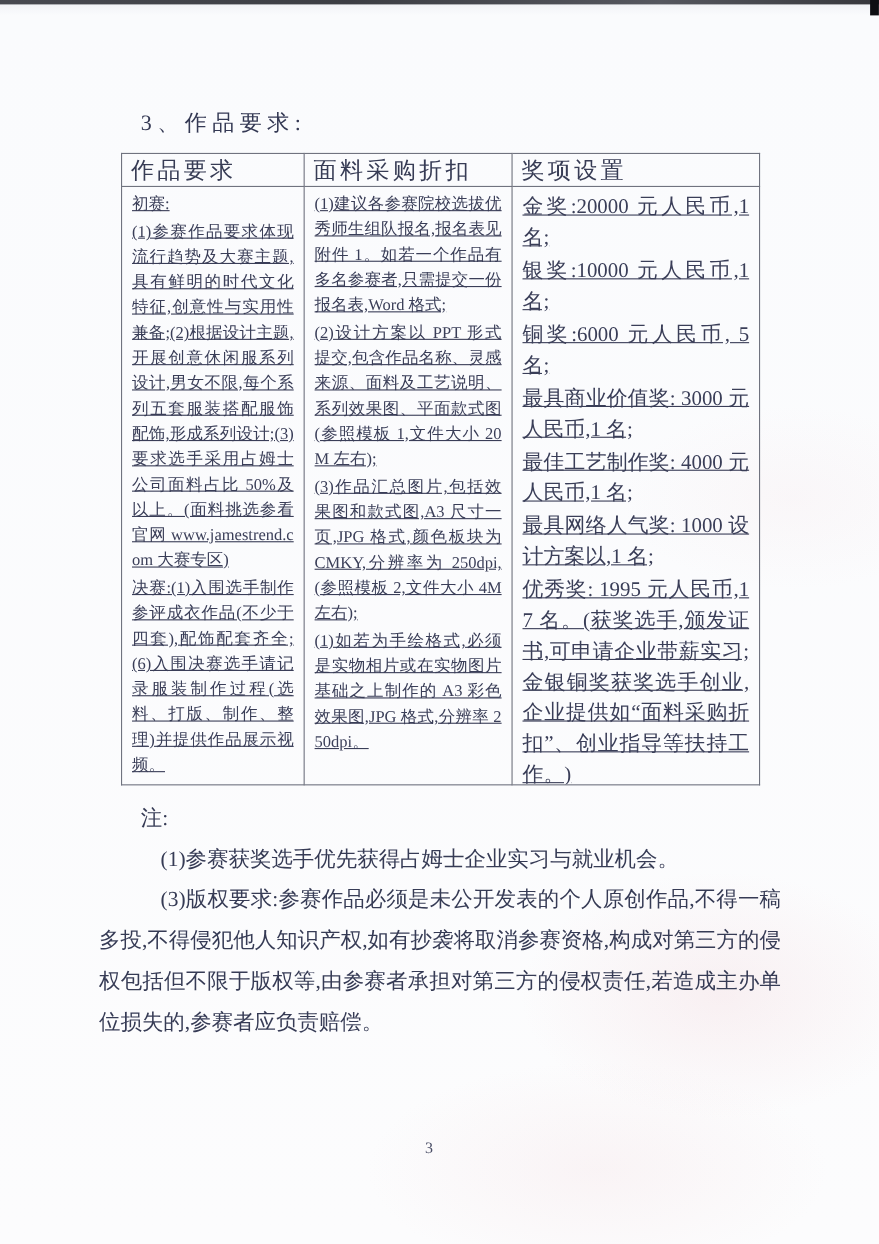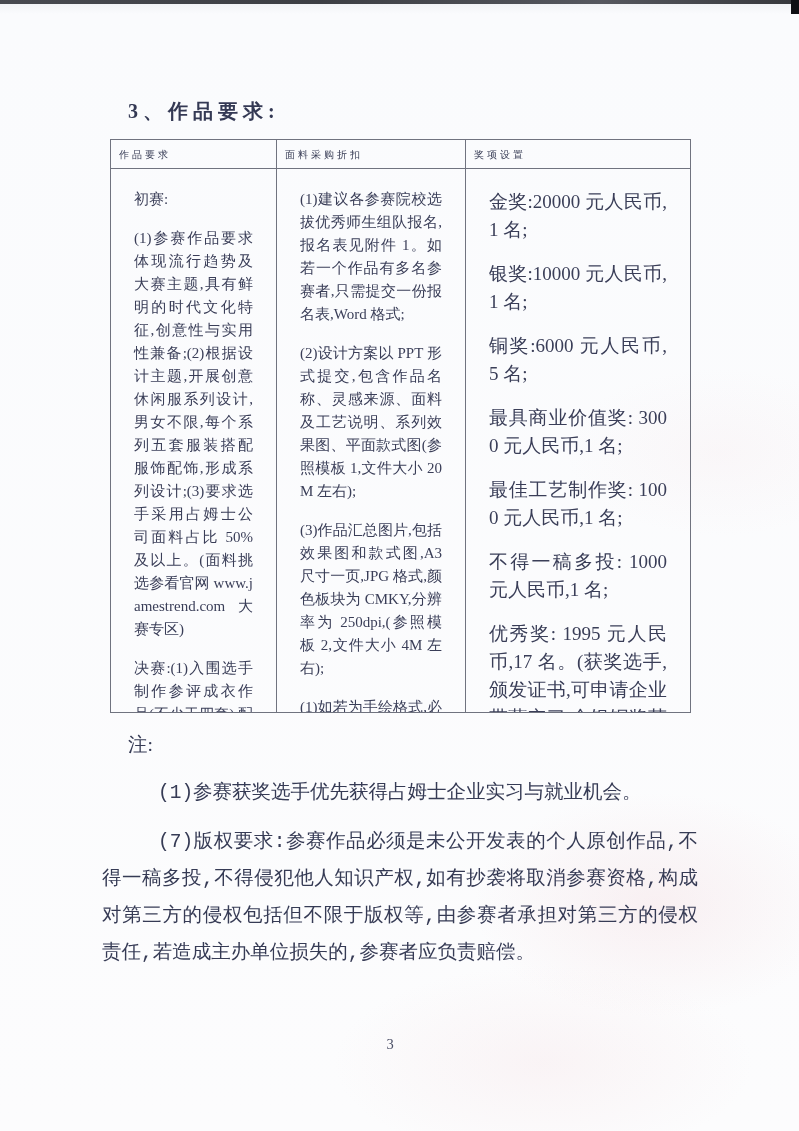--- a/index.html
+++ b/index.html
@@ -27,73 +27,73 @@
     opacity: 0.85;
   }
   .scan-corner {
     position: absolute; top: 0; right: 0;
     width: 8px; height: 14px;
     background: #0e0f13;
   }
   .doc-title {
     position: absolute; left: 128px; top: 98px;
     margin: 0;
-    font-size: 20px; font-weight: 700;
+    font-size: 20px; font-weight: 400;
     letter-spacing: 5px;
     color: #343954;
   }
   table.req-table {
     position: absolute; left: 110px; top: 139px;
     width: 580px;
     border-collapse: collapse;
     table-layout: fixed;
   }
   .req-table th, .req-table td {
     border: 1px solid #70737f;
     font-weight: normal;
   }
   .req-table th {
     height: 27px;
     padding: 1px 8px 0 8px;
     text-align: left;
     vertical-align: middle;
-    font-size: 10px;
+    font-size: 21px;
     letter-spacing: 3px;
     color: #373c55;
   }
   .req-table td {
     vertical-align: top;
     padding: 3px 7px 0 7px;
     font-size: 15px;
   }
   .cell-clip { height: 540px; overflow: hidden; }
   .req-table td p {
-    margin: 16px;
+    margin: 2px;
     text-align: justify;
     text-justify: inter-ideograph;
     line-height: 23px;
     word-break: break-all;
+    text-decoration: underline;
   }
   td.col-awards p { line-height: 28px; font-size: 19px; }
   p.para-gap { margin-top: 23px; }
   .notes {
     position: absolute; left: 90px; top: 726px;
     width: 620px;
     font-size: 19.5px;
     line-height: 37px;
     color: #363b55;
   }
   .notes-label { margin-left: 38px; }
   .notes p {
-    margin: 12px;
+    margin: 0;
     text-indent: 56px;
     text-align: justify;
     text-justify: inter-ideograph;
     word-break: break-all;
-    font-family: Liberation Mono, monospace;
   }
   .page-number {
     position: absolute; left: 0; top: 1036px;
     width: 780px;
     text-align: center;
     font-size: 14.5px;
     color: #4a4e66;
   }
 </style>
 </head>
@@ -135,30 +135,30 @@
             <p>(3)作品汇总图片,包括效果图和款式图,A3 尺寸一页,JPG 格式,颜色板块为 CMKY,分辨率为 250dpi,(参照模板 2,文件大小 4M 左右);</p>
             <p>(1)如若为手绘格式,必须是实物相片或在实物图片基础之上制作的 A3 彩色效果图,JPG 格式,分辨率 250dpi。</p>
           </div>
         </td>
         <td class="col-awards">
           <div class="cell-clip">
             <p>金奖:20000 元人民币,1 名;</p>
             <p>银奖:10000 元人民币,1 名;</p>
             <p>铜奖:6000 元人民币, 5 名;</p>
             <p>最具商业价值奖: 3000 元人民币,1 名;</p>
-            <p>最佳工艺制作奖: 1000 元人民币,1 名;</p>
-            <p>不得一稿多投: 1000 元人民币,1 名;</p>
+            <p>最佳工艺制作奖: 4000 元人民币,1 名;</p>
+            <p>最具网络人气奖: 1000 设计方案以,1 名;</p>
             <p>优秀奖: 1995 元人民币,17 名。(获奖选手,颁发证书,可申请企业带薪实习;金银铜奖获奖选手创业,企业提供如“面料采购折扣”、创业指导等扶持工作。)</p>
           </div>
         </td>
       </tr>
     </tbody>
   </table>
 
   <div class="notes">
     <div class="notes-label">注:</div>
     <p>(1)参赛获奖选手优先获得占姆士企业实习与就业机会。</p>
-    <p>(7)版权要求:参赛作品必须是未公开发表的个人原创作品,不得一稿多投,不得侵犯他人知识产权,如有抄袭将取消参赛资格,构成对第三方的侵权包括但不限于版权等,由参赛者承担对第三方的侵权责任,若造成主办单位损失的,参赛者应负责赔偿。</p>
+    <p>(3)版权要求:参赛作品必须是未公开发表的个人原创作品,不得一稿多投,不得侵犯他人知识产权,如有抄袭将取消参赛资格,构成对第三方的侵权包括但不限于版权等,由参赛者承担对第三方的侵权责任,若造成主办单位损失的,参赛者应负责赔偿。</p>
   </div>
 
   <div class="page-number">3</div>
 
 </div>
 
 </body></html>

